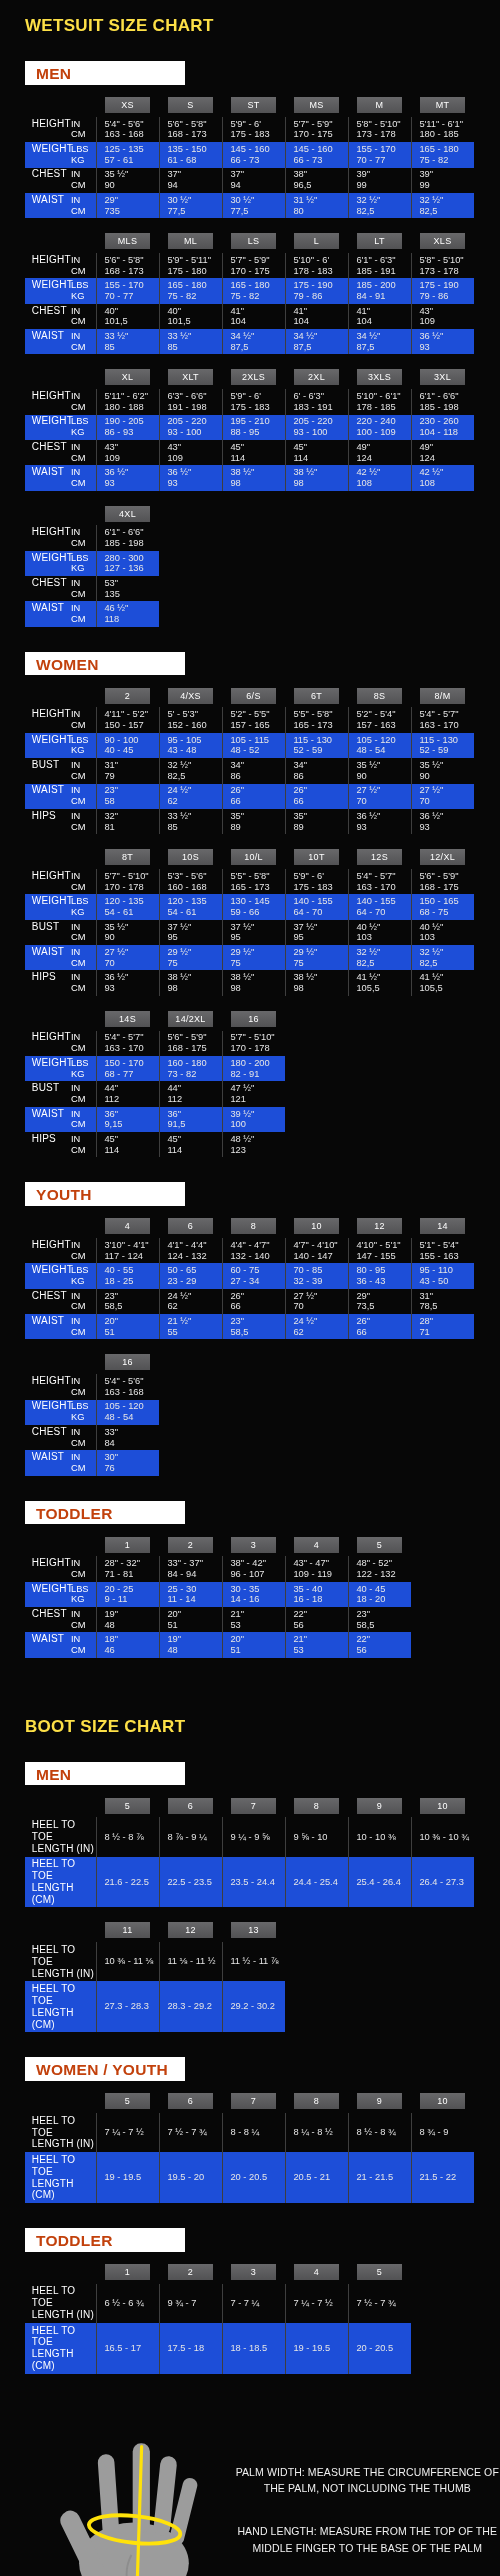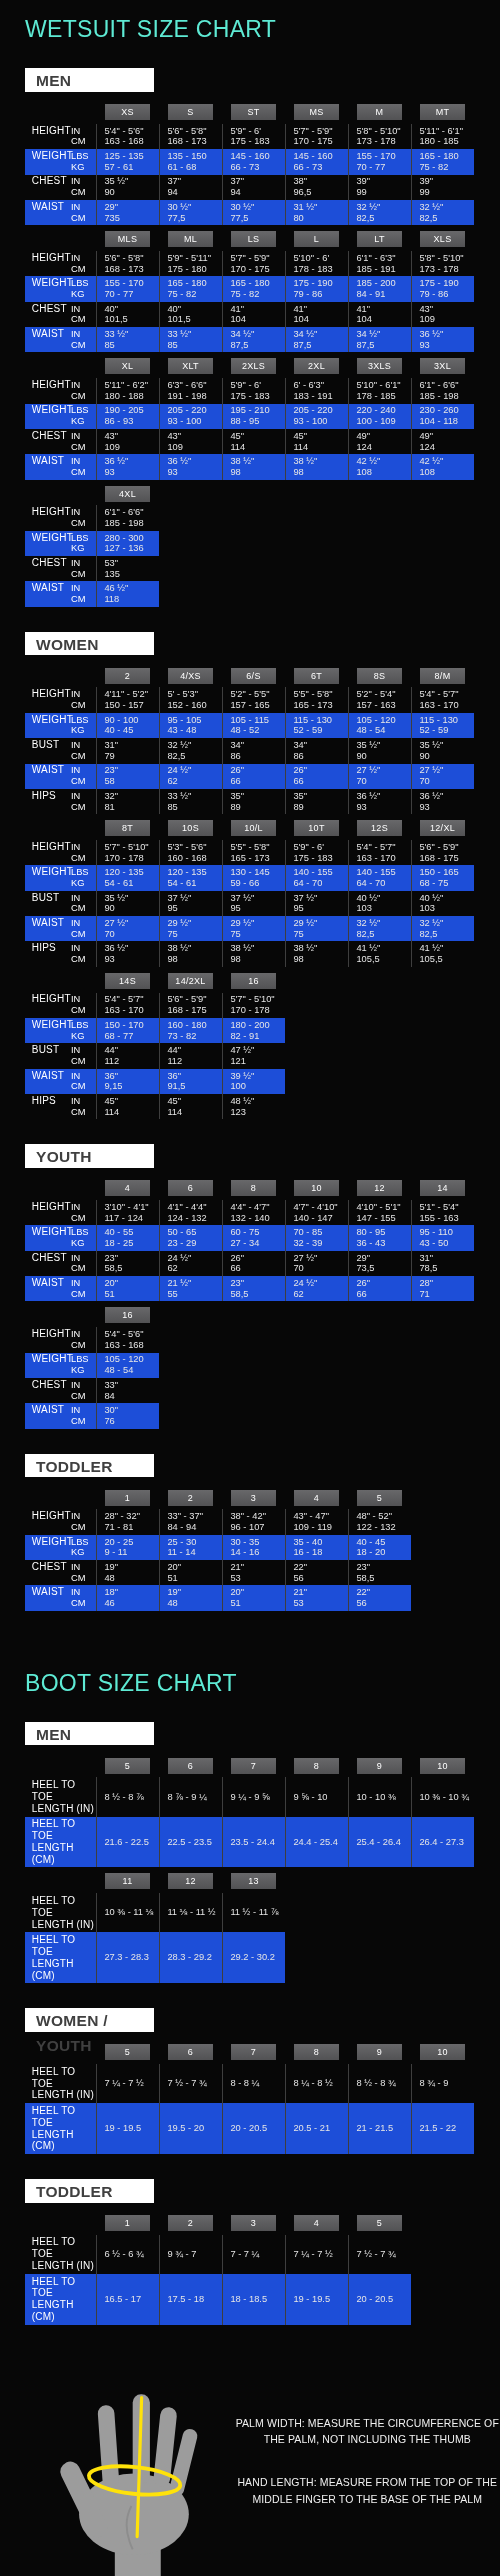--- a/index.html
+++ b/index.html
@@ -1,23 +1,23 @@
 <!DOCTYPE html>
 <html style="font-size:10px"><head>
 <meta charset="utf-8">
 <style>
   html,body{margin:0;padding:0;background:#000;}
   .page{width:500px;height:2576px;background:#070707;font-family:"Liberation Sans",sans-serif;
         color:#e8e8e8;box-sizing:border-box;overflow:hidden;}
   .content{padding:10px 0 0 25px;}
-  .chart-title{color:#5eead4;font-size:23px;font-weight:400;letter-spacing:0.3px;margin:6.2px 0 3.7px 0;}
-  .group-bar{background:#fff;color:#404040;width:129px;height:23.5px;line-height:25px;
+  .chart-title{color:#fde047;font-size:17px;font-weight:700;letter-spacing:0.3px;margin:6.2px 0 3.7px 0;}
+  .group-bar{background:#fff;color:#c2410c;width:160px;height:23.5px;line-height:25px;
              font-size:15.5px;font-weight:800;letter-spacing:0.3px;padding-left:11px;
              box-sizing:border-box;margin:25px 0 12.4px 0;}
-  .sizetable{margin-bottom:6px;}
+  .sizetable{margin-bottom:15px;}
   .sizes-row{display:flex;width:max-content;margin-bottom:3.7px;align-items:flex-end;}
   .sp-label{width:46px;} .sp-unit{width:25px;} .sp-label.wide{width:71px;}
   .hcell{width:63px;display:flex;justify-content:center;}
   .hbox{background:linear-gradient(#68686a,#525254);color:#fff;font-size:9px;height:16px;
         line-height:16px;width:45px;text-align:center;letter-spacing:0.3px;}
   .trow{display:flex;width:max-content;align-items:stretch;}
   .trow.stripe{background:#1d4ed8;}
   .rlabel{width:46px;padding:1.9px 0 1.9px 6.8px;box-sizing:border-box;font-size:10px;
           line-height:10.8px;color:#fff;letter-spacing:0.2px;}
   .rlabel.wide{width:71px;display:flex;flex-direction:column;justify-content:center;line-height:11.8px;}

